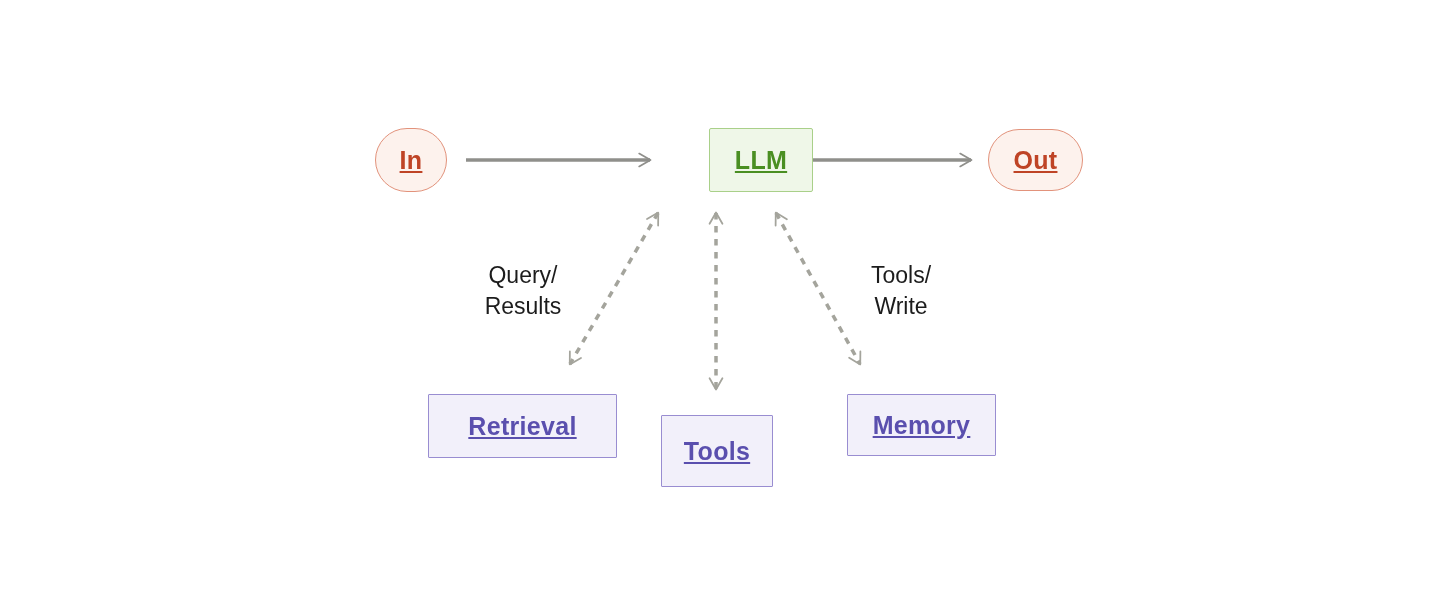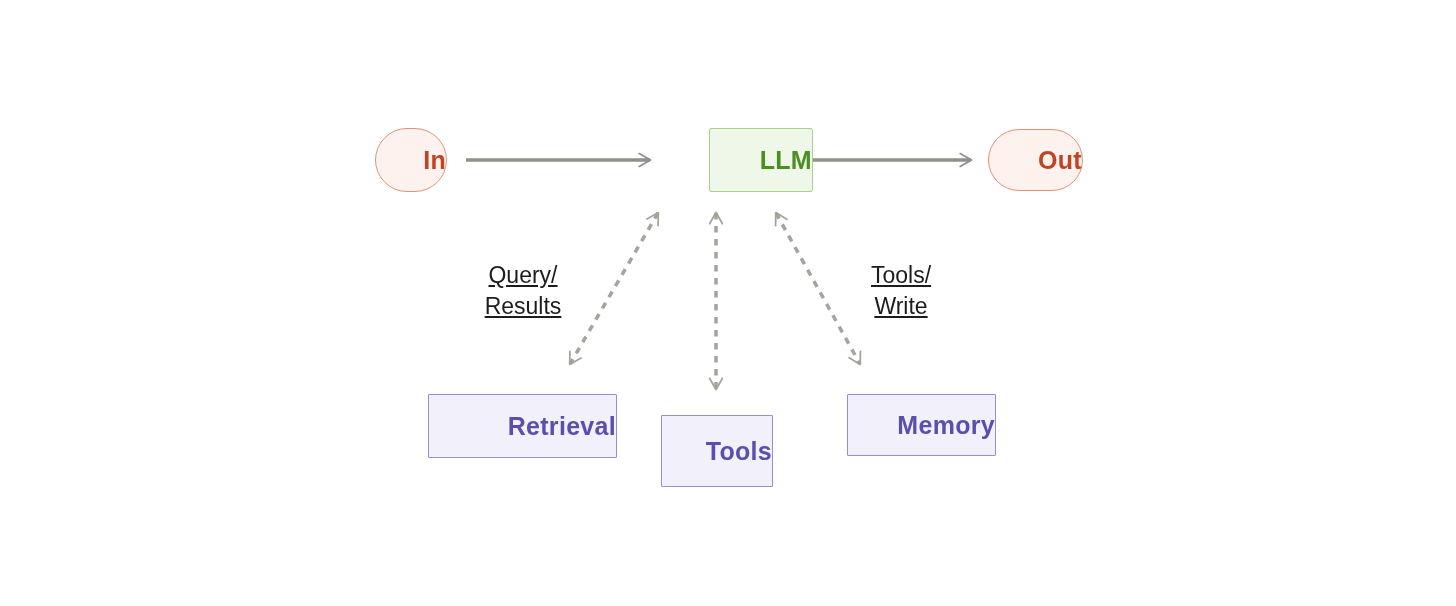--- a/index.html
+++ b/index.html
@@ -18,24 +18,25 @@
   #arrow-layer {
     position: absolute;
     left: 0; top: 0;
     width: 1456px;
     height: 606px;
   }
   .node {
     position: absolute;
     display: flex;
     align-items: center;
-    justify-content: flex-end;
+    justify-content: center;
     font-weight: 700;
     box-sizing: border-box;
     letter-spacing: 0.3px;
+    text-decoration: underline;
   }
   .io-node {
     background: var(--io-fill, #fdf2ed);
     border: 1.5px solid var(--io-border, #e2927b);
     color: var(--io-text, #bf4426);
     font-size: 25px;
   }
   .node-in  { left: 375px; top: 128px; width: 72px;  height: 64px; border-radius: 32px; }
   .node-out { left: 988px; top: 129px; width: 95px;  height: 62px; border-radius: 31px; }
   .node-llm {
@@ -58,21 +59,20 @@
   .node-tools     { left: 661px; top: 415px; width: 112px; height: 72px; }
   .node-memory    { left: 847px; top: 394px; width: 149px; height: 62px; }
   .edge-label {
     position: absolute;
     transform: translate(-50%, -50%);
     text-align: center;
     color: var(--label-text, #1c1c1c);
     font-size: 23px;
     line-height: 31px;
     white-space: nowrap;
-    text-decoration: underline;
   }
   .label-query   { left: 523px; top: 291px; }
   .label-call    { left: 717px; top: 302px; }
   .label-read    { left: 901px; top: 291px; }
 
   .solid-edge {
     stroke: var(--solid-arrow, #8f8f8b);
     stroke-width: 3.5;
     fill: none;
   }

